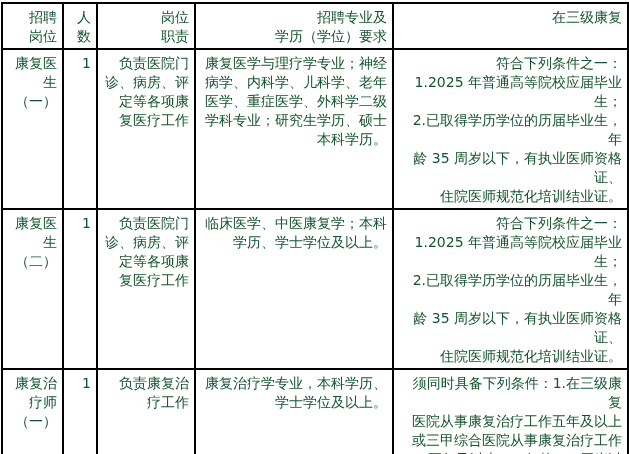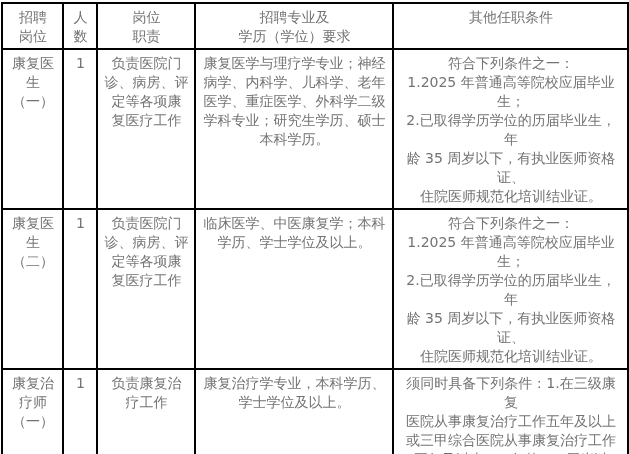--- a/index.html
+++ b/index.html
@@ -20,22 +20,22 @@
     table-layout: fixed;
     width: 626px;
     margin: 2px 0 0 1px;
   }
   table.recruit th,
   table.recruit td {
     border: 2px solid #000000;
     font-size: 14px;
     font-weight: 400;
     line-height: 19px;
-    color: #737373;
-    text-align: center;
+    color: #14532d;
+    text-align: right;
     vertical-align: top;
     padding: 4px 5px 2px 6px;
     white-space: pre-line;
     overflow: hidden;
     word-break: normal;
     overflow-wrap: break-word;
   }
   tr.hdr    { height: 44px; }
   tr.row-0  { height: 101px; }
   tr.row-1  { height: 109px; }
@@ -56,21 +56,21 @@
     <thead>
       <tr class="hdr">
         <th>招聘
 岗位</th>
         <th>人
 数</th>
         <th>岗位
 职责</th>
         <th>招聘专业及
 学历（学位）要求</th>
-        <th>其他任职条件</th>
+        <th>在三级康复</th>
       </tr>
     </thead>
     <tbody>
       <tr class="row-0">
         <td>康复医
 生（一）</td>
         <td>1</td>
         <td>负责医院门
 诊、病房、评
 定等各项康

